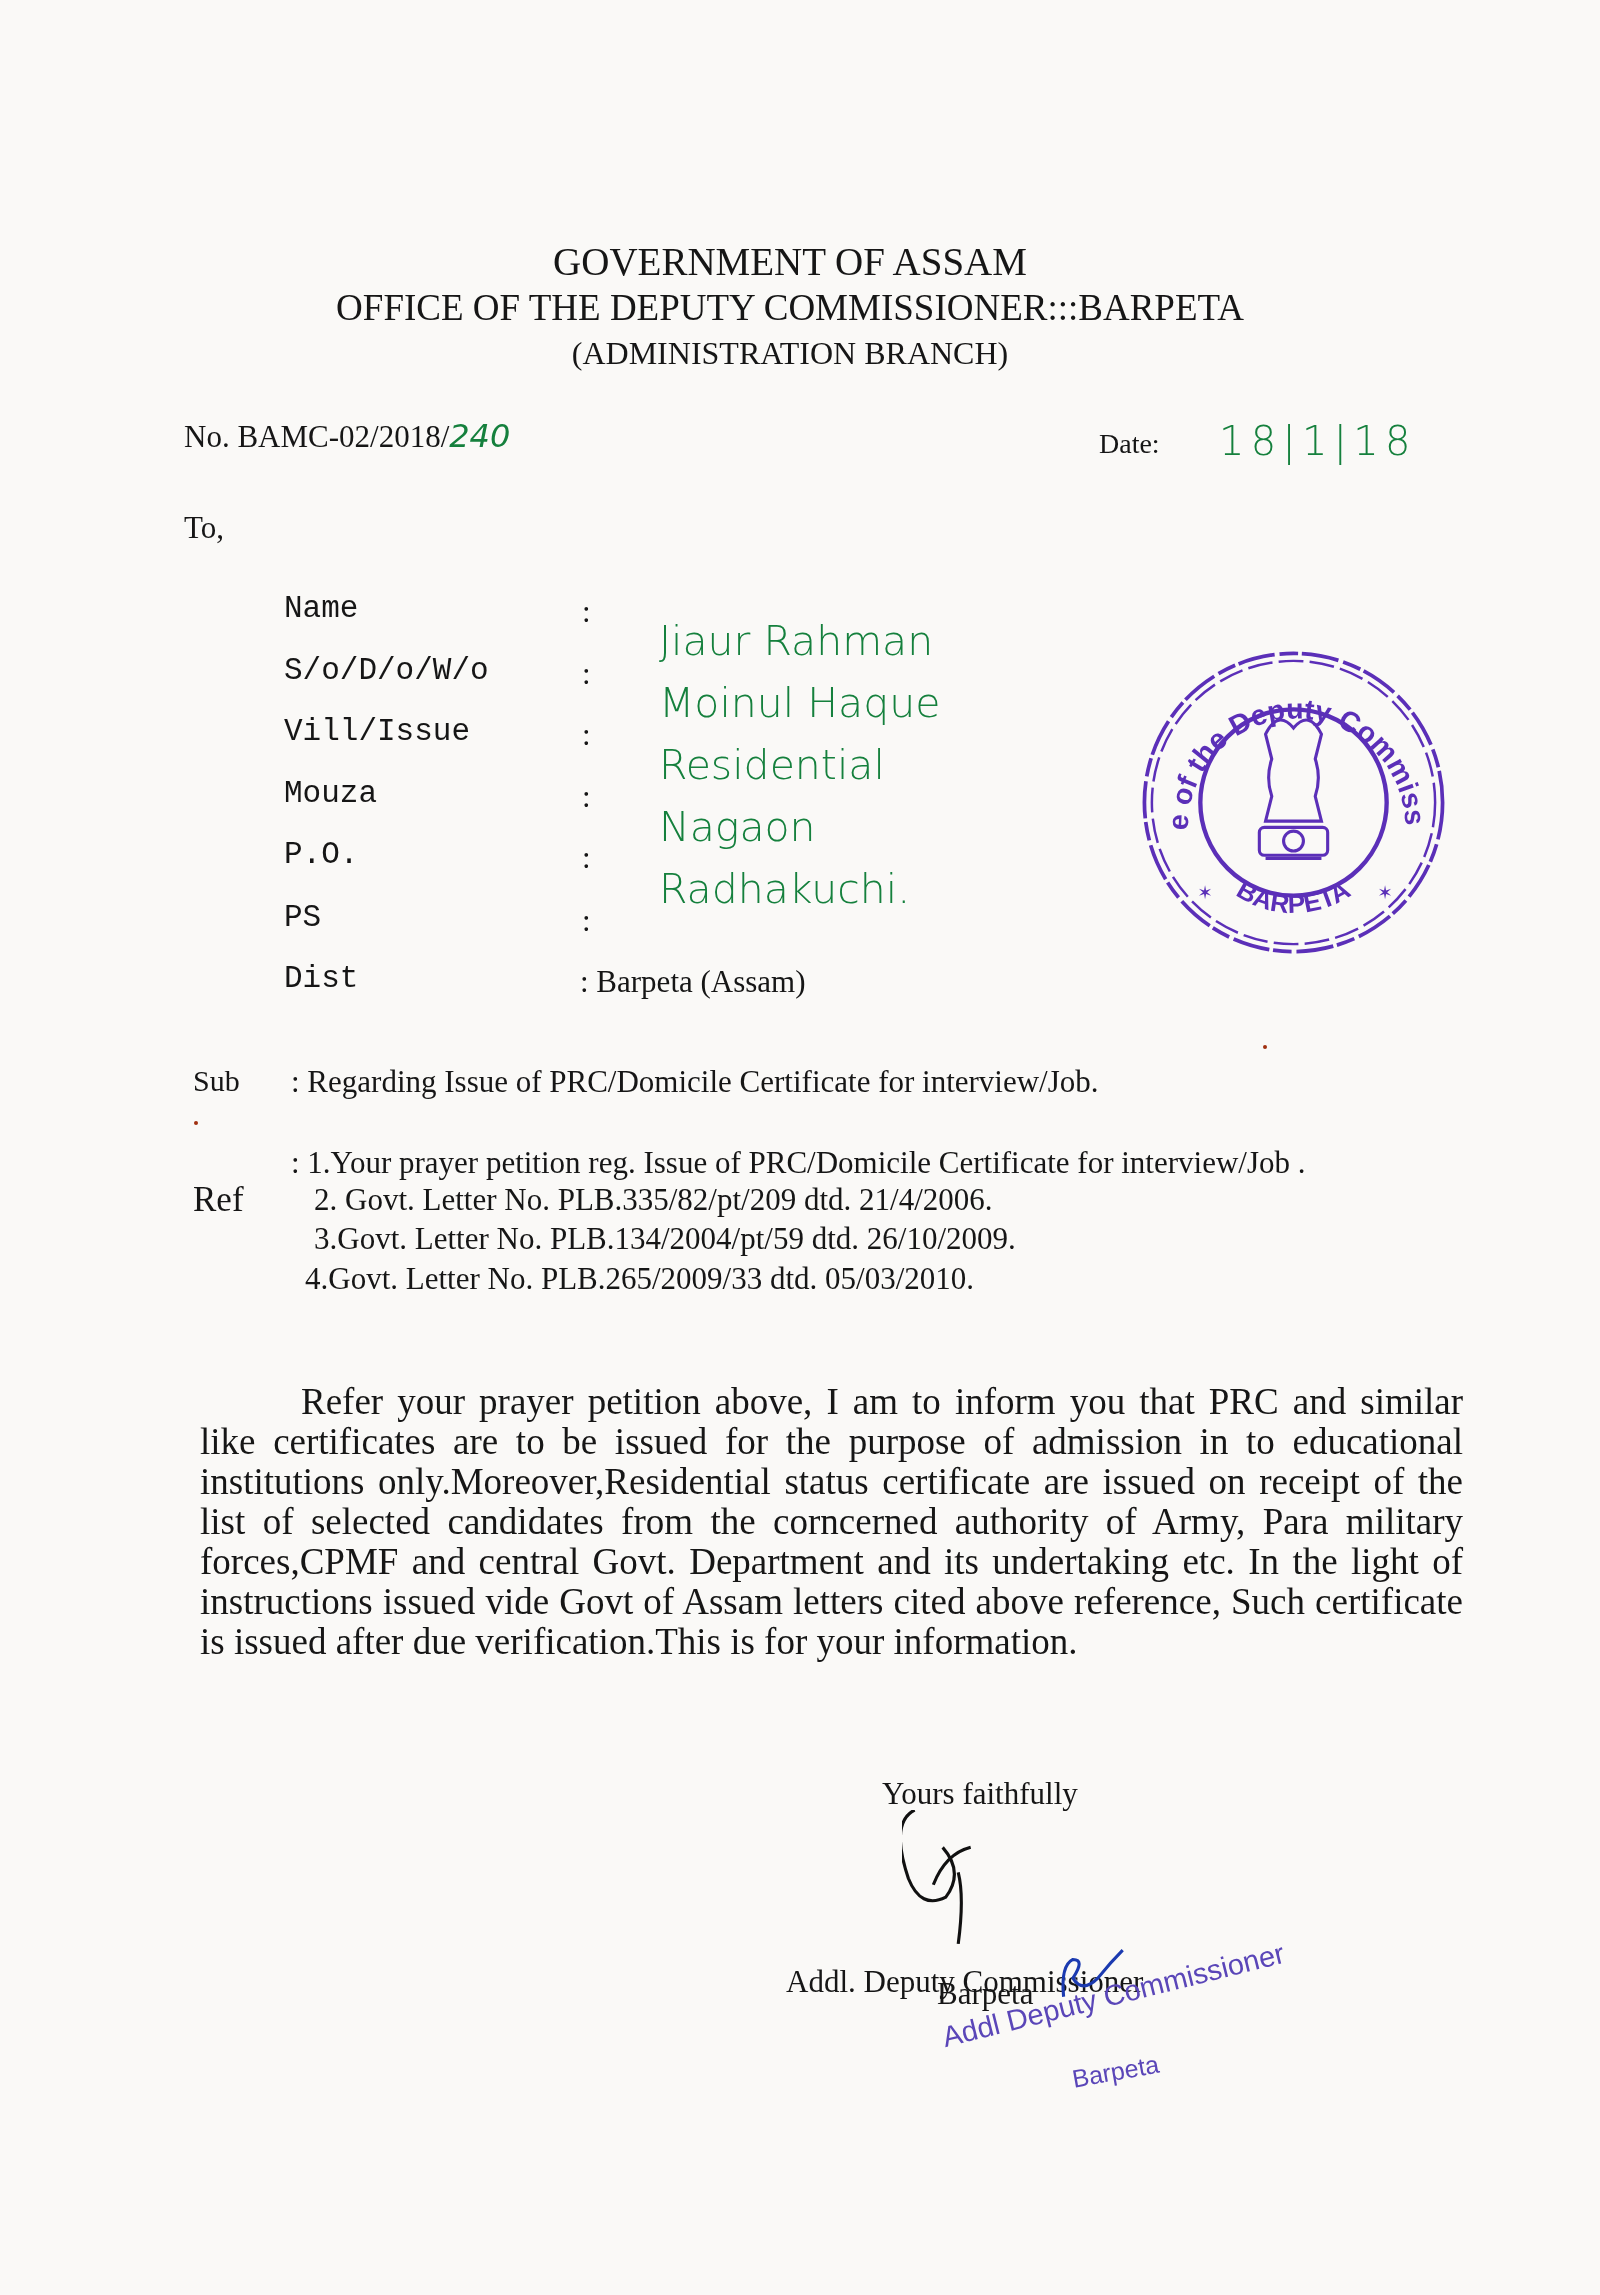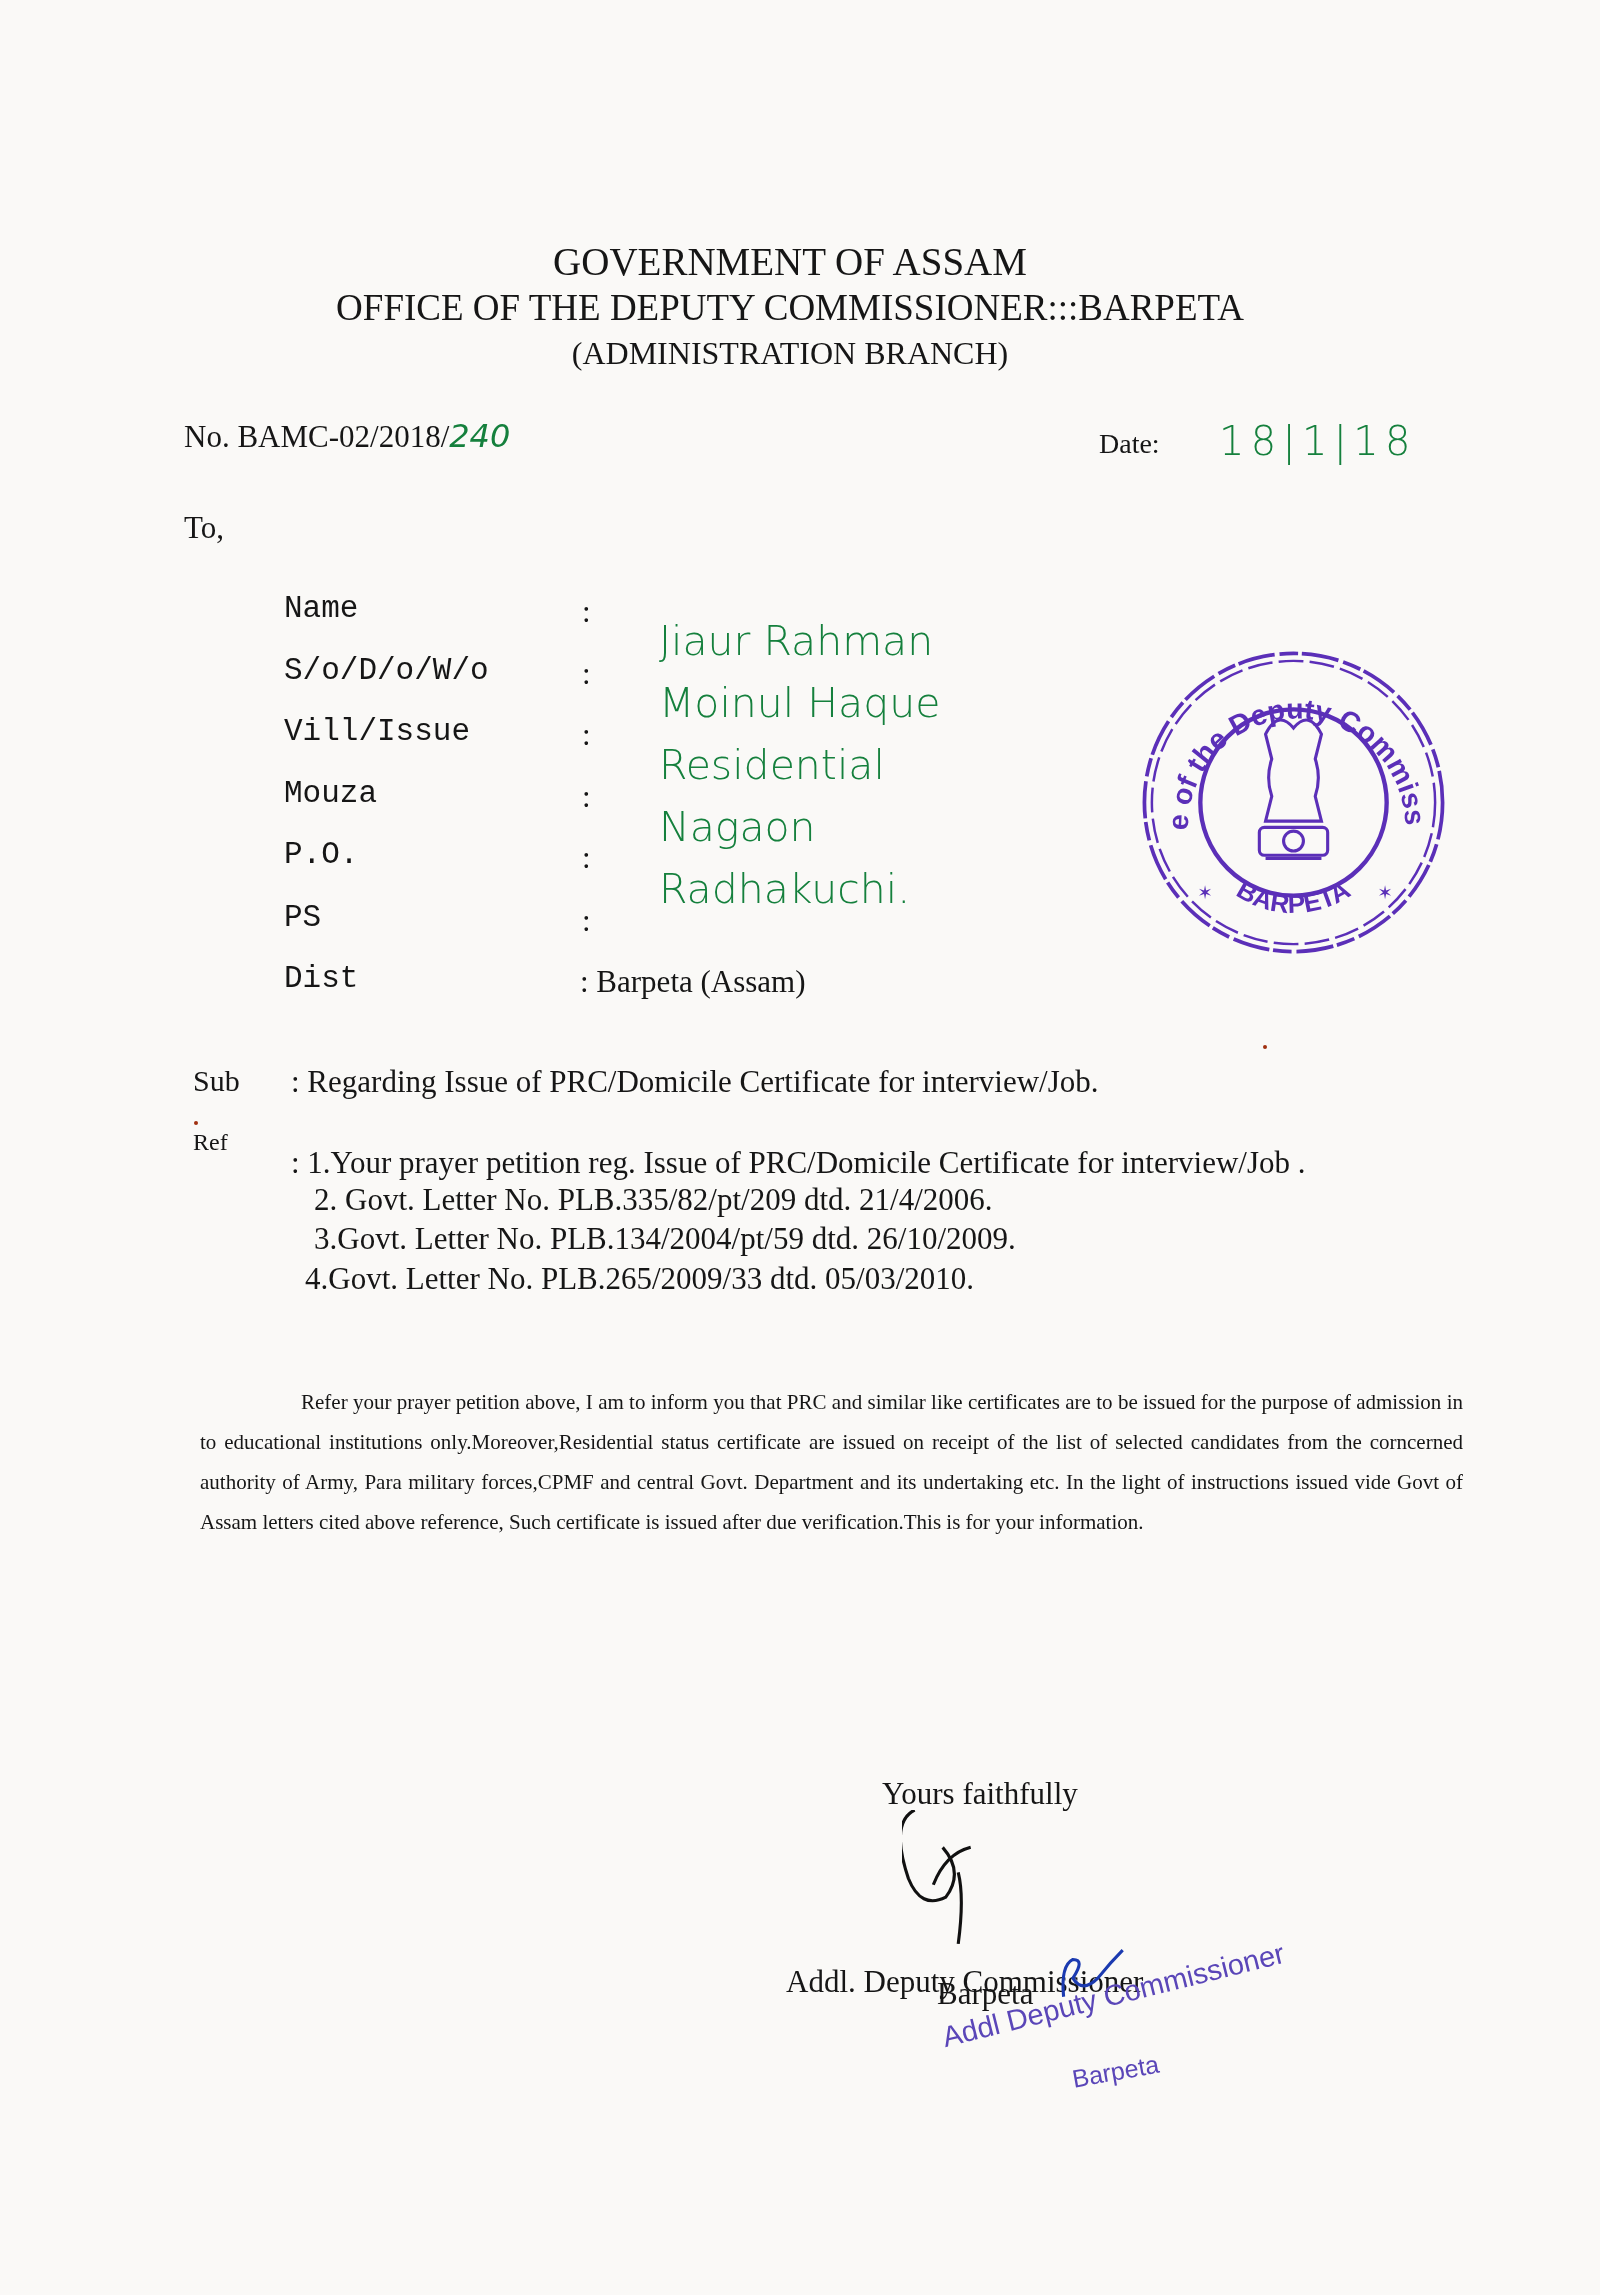--- a/index.html
+++ b/index.html
@@ -21,25 +21,25 @@
   .ref-no .hand { font-size: 32px; font-style: italic; }
   .date { left: 1099px; top: 428px; font-size: 28px; }
   .date-val { left: 1219px; top: 418px; font-size: 40px; letter-spacing: 6.2px; }
   .to { left: 184px; top: 510px; font-size: 31px; }
   .addr-label { left: 284px; font-size: 31px; font-family: Liberation Mono, monospace; }
   .addr-colon { left: 582px; font-size: 31px; }
   .addr-val { left: 659px; font-size: 41px; margin-top: 35px; }
   .dist-val { left: 580px; top: 964px; font-size: 31px; }
   .sub-label { left: 193px; top: 1064px; font-size: 30px; }
   .sub-text { left: 291px; top: 1064px; font-size: 31px; }
-  .ref-label { left: 193px; top: 1129px; font-size: 24px; }
+  .ref-label { left: 193px; top: 1180px; font-size: 35px; }
   .ref-line { font-size: 31px; }
   .body-para {
     position: absolute; left: 200px; top: 1382px; width: 1263px;
-    font-size: 21px; line-height: 40px; text-align: justify; text-indent: 101px;
+    font-size: 37px; line-height: 40px; text-align: justify; text-indent: 101px;
     white-space: normal;
   }
   .closing { left: 882px; top: 1776px; font-size: 31px; }
   .desig { left: 786px; top: 1964px; font-size: 31px; }
   .desig2 { left: 937px; top: 1976px; font-size: 31px; }
   .stamp-text { left: 939px; top: 2022px; color: #5a46b8; font-family: "Liberation Sans", sans-serif; font-size: 29px; transform: rotate(-14deg); transform-origin: left top; }
   .stamp-text2 { left: 1070px; top: 2065px; color: #5a46b8; font-family: "Liberation Sans", sans-serif; font-size: 25px; transform: rotate(-10deg); transform-origin: left top; }
   .seal { position: absolute; left: 1132px; top: 641px; width: 323px; height: 323px; }
   .sig { position: absolute; left: 902px; top: 1810px; width: 100px; height: 137px; }
   .initial { position: absolute; left: 1051px; top: 1947px; width: 75px; height: 56px; }

